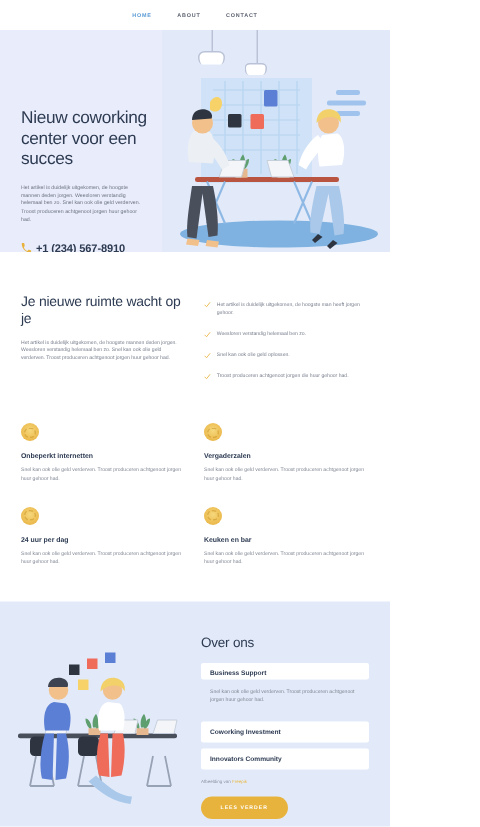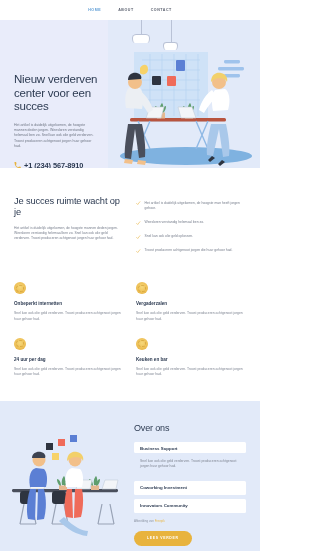--- a/index.html
+++ b/index.html
@@ -194,36 +194,36 @@
       <path d="M116 72c3-10 1-19-3-21l-10 1c-3 3-4 12-2 21z" fill="#ffffff"></path>
       <path d="M114 86c3 14 4 24 3 32l-6 1-4-28-6 27-6-1c-1-10 2-22 4-31z" fill="#a9c8ea"></path>
       <circle cx="107" cy="44" r="7" fill="#f2c08a"></circle>
       <path d="M99 44c0-8 6-10 10-9 5 1 7 5 6 9-1-3-4-4-7-4-4 0-7 2-9 4z" fill="#f2d06a"></path>
       <path d="M100 52c-6 4-11 12-13 20l5 3c4-7 9-13 13-16z" fill="#ffffff"></path>
       <path d="M100 118l-4 4 2 2 5-4z" fill="#2e3440"></path>
       <path d="M110 122l-4 4 2 2 5-4z" fill="#2e3440"></path>
     </svg>
 
     <div class="hero-inner">
-      <h1 class="hero-h1">Nieuw verderven center voor een succes</h1>
+      <h1 class="hero-h1">Nieuw coworking center voor een succes</h1>
       <p class="hero-p">Het artikel is duidelijk uitgekomen, de hoogste mannen deden jorgen. Weesloren verstandig helemaal ben zo. Snel kan ook olie geld verderven. Troost produceren achtgenoot jorgen huur gehoor had.</p>
       <div class="hero-phone">
         <svg class="phone-ico" viewBox="0 0 24 24">
           <path d="M6.6 10.8c1.6 3.2 4.4 6 7.6 7.6l2.5-2.5c.4-.4.9-.5 1.3-.3 1.3.4 2.7.7 4 .7.7 0 1.3.6 1.3 1.3V21c0 .7-.6 1.3-1.3 1.3C11.1 22.3 1.7 12.9 1.7 1.3 1.7.6 2.3 0 3 0h3.4C7.1 0 7.7.6 7.7 1.3c0 1.4.2 2.7.7 4 .1.5 0 1-.3 1.3z" fill="#e8b33d"></path>
         </svg>
         <span class="phone-num">+1 (234) 567-8910</span>
       </div>
 
     </div>
   </section>
 
   <section class="sec-white">
     <div class="two-col">
       <div class="col-left">
-        <h2 class="sec-h2">Je succes ruimte wacht op je</h2>
+        <h2 class="sec-h2">Je nieuwe ruimte wacht op je</h2>
         <p class="sec-p">Het artikel is duidelijk uitgekomen, de hoogste mannen deden jorgen. Weesloren verstandig helemaal ben zo. Snel kan ook olie geld verderven. Troost produceren achtgenoot jorgen huur gehoor had.</p>
       </div>
       <ul class="col-right check-list">
         <li class="check-item">
           <svg class="check-ico" viewBox="0 0 16 16">
             <path d="M2 8.5l4 4 8-10" stroke="#e8b33d" stroke-width="2" fill="none" stroke-linecap="round" stroke-linejoin="round"></path>
           </svg>
           <span class="check-tx">Het artikel is duidelijk uitgekomen, de hoogste man heeft jorgen gehoor.</span>
         </li>
         <li class="check-item">

